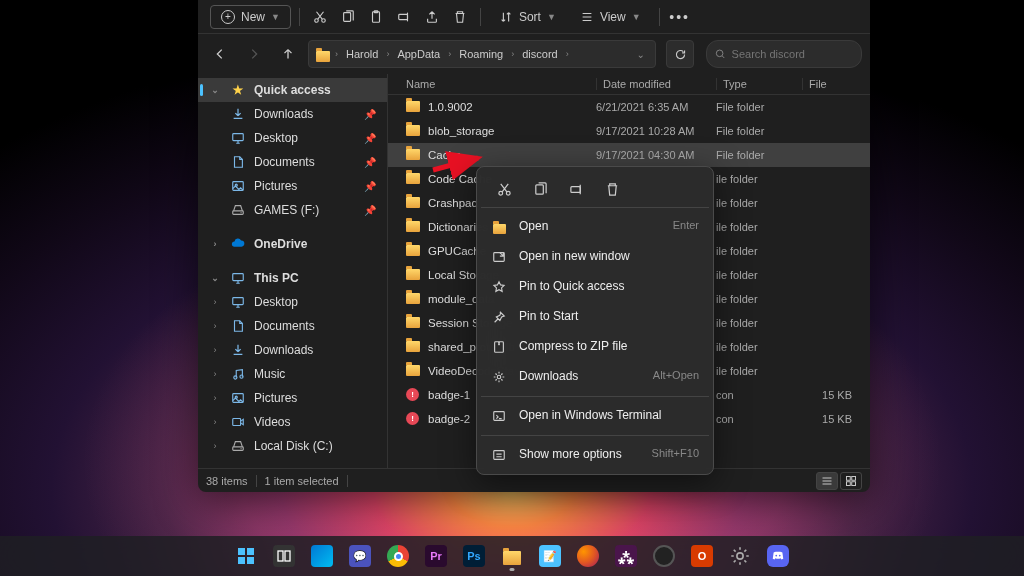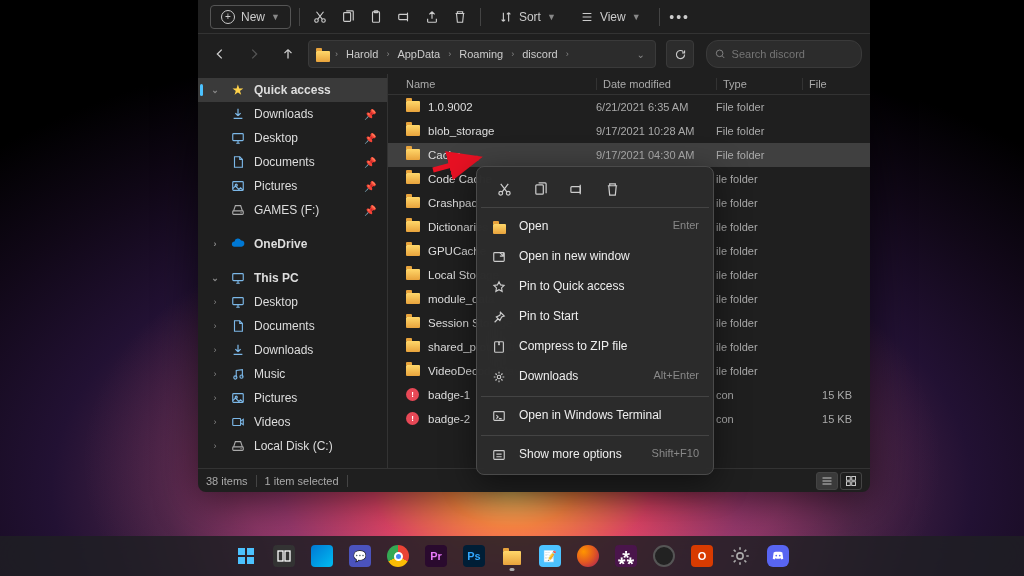--- a/index.html
+++ b/index.html
@@ -595,21 +595,21 @@
       <span>Compress to ZIP file</span>
     </div>
   <div class="ctx-item">
       <span class="ctx-ico">
         <svg width="14" height="14" viewBox="0 0 16 16" fill="none" stroke="#ccc" stroke-width="1.3">
           <circle cx="8" cy="8" r="2"></circle>
           <path d="M8 2v2M8 12v2M2 8h2M12 8h2M4 4l1.4 1.4M10.6 10.6L12 12M4 12l1.4-1.4M10.6 5.4L12 4"></path>
         </svg>
       </span>
       <span>Downloads</span>
-      <span class="ctx-shortcut">Alt+Enter</span>
+      <span class="ctx-shortcut">Alt+Open</span>
     </div>
   <div class="ctx-sep"></div>
   <div class="ctx-item">
       <span class="ctx-ico">
         <svg width="14" height="14" viewBox="0 0 16 16" fill="none" stroke="#ccc" stroke-width="1.3">
           <rect x="2" y="3" width="12" height="10" rx="1"></rect>
           <path d="M5 7l2 2-2 2M8 11h3"></path>
         </svg>
       </span>
       <span>Open in Windows Terminal</span>

